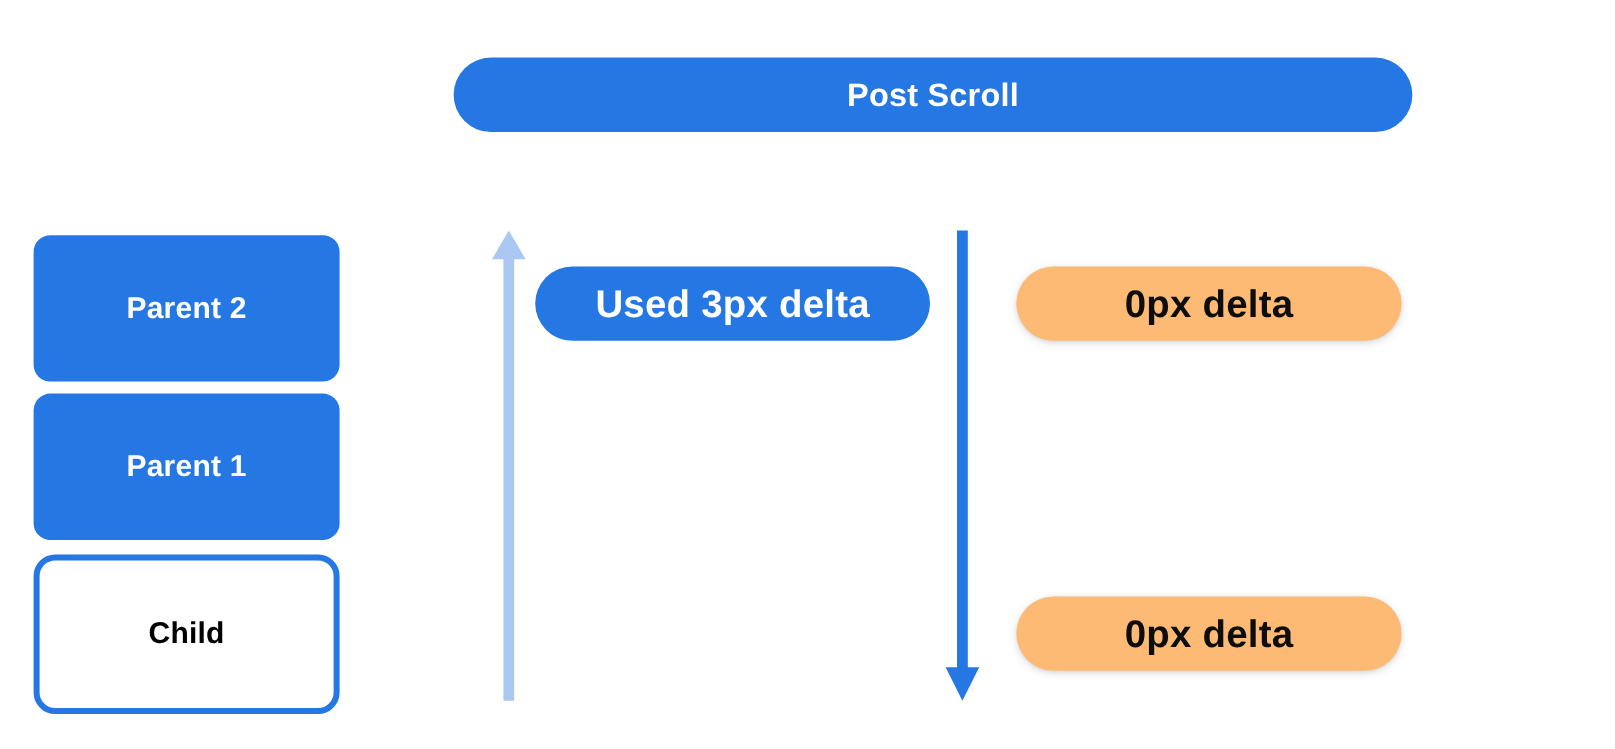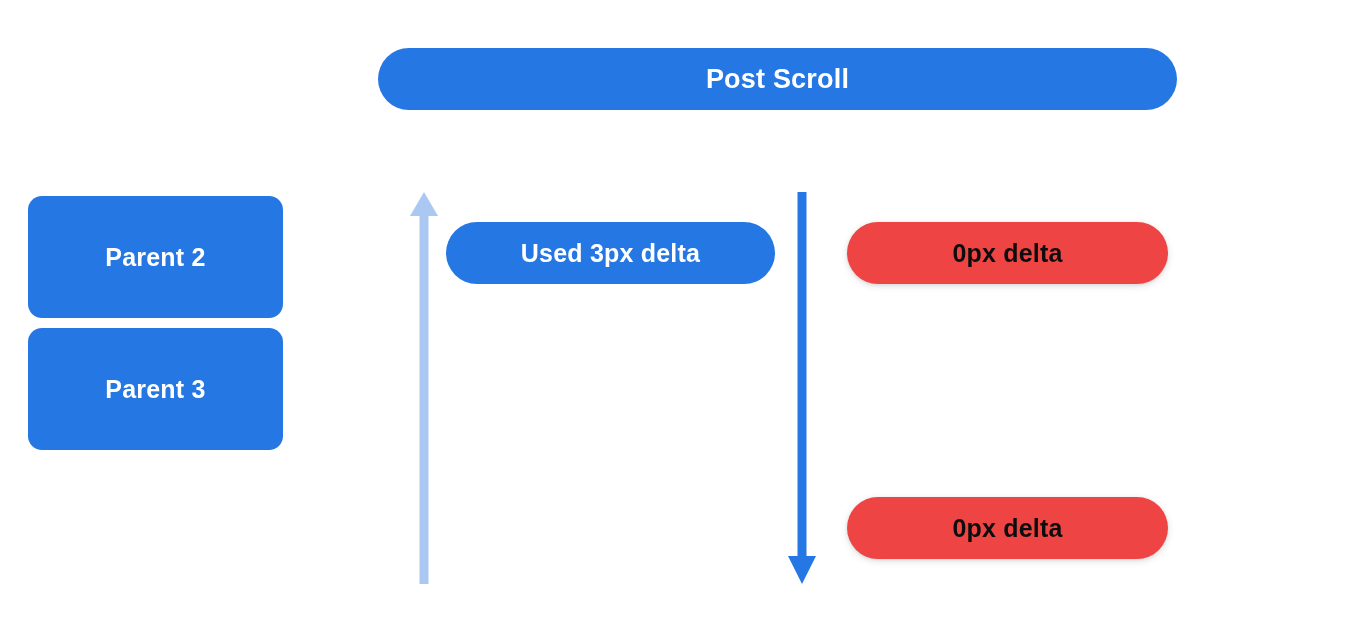--- a/index.html
+++ b/index.html
@@ -86,38 +86,38 @@
   
   .pill {
     position: absolute;
     display: flex;
     align-items: center;
     justify-content: center;
     box-sizing: border-box;
     border-radius: 31px;
   }
   .pill .label {
-    font-size: 25px;
+    font-size: 32px;
     font-weight: bold;
     letter-spacing: 0.2px;
   }
   .pill.blue {
     background: #2577e3;
     left: 446px;
     width: 329px;
     height: 62px;
   }
   .pill.blue .label { color: #ffffff; }
 
   #pill-used-3px  { top: 222px; }
   #pill-no-delta  { top: 360px; }
 
   
   .pill.white {
-    background: #ef4444;
+    background: #fdba74;
     left: 847px;
     width: 321px;
     height: 62px;
     box-shadow: 0 2px 7px rgba(60,64,67,0.16), 0 1px 3px rgba(60,64,67,0.10);
   }
   .pill.white .label {
     color: #0d0d0d;
     font-weight: bold;
   }
 
@@ -131,23 +131,26 @@
 
   <div class="header-pill">
     <span class="label">Post Scroll</span>
   </div>
 
   <div class="node-box filled" id="node-parent2">
     <span class="label">Parent 2</span>
   </div>
 
   <div class="node-box filled" id="node-parent1">
-    <span class="label">Parent 3</span>
+    <span class="label">Parent 1</span>
   </div>
 
+  <div class="node-box outlined" id="node-child">
+    <span class="label">Child</span>
+  </div>
 
   <svg class="arrow-svg" id="arrow-up-scroll" width="32" height="396" viewBox="0 0 32 396" aria-hidden="true">
     <line x1="16" y1="394" x2="16" y2="22" stroke="#aac8f2" stroke-width="9" stroke-linecap="butt"></line>
     <polygon points="16,2 30,26 2,26" fill="#aac8f2"></polygon>
   </svg>
 
   <svg class="arrow-svg" id="arrow-down-scroll" width="32" height="396" viewBox="0 0 32 396" aria-hidden="true">
     <line x1="16" y1="2" x2="16" y2="372" stroke="#2577e3" stroke-width="9" stroke-linecap="butt"></line>
     <polygon points="16,394 30,366 2,366" fill="#2577e3"></polygon>
   </svg>

